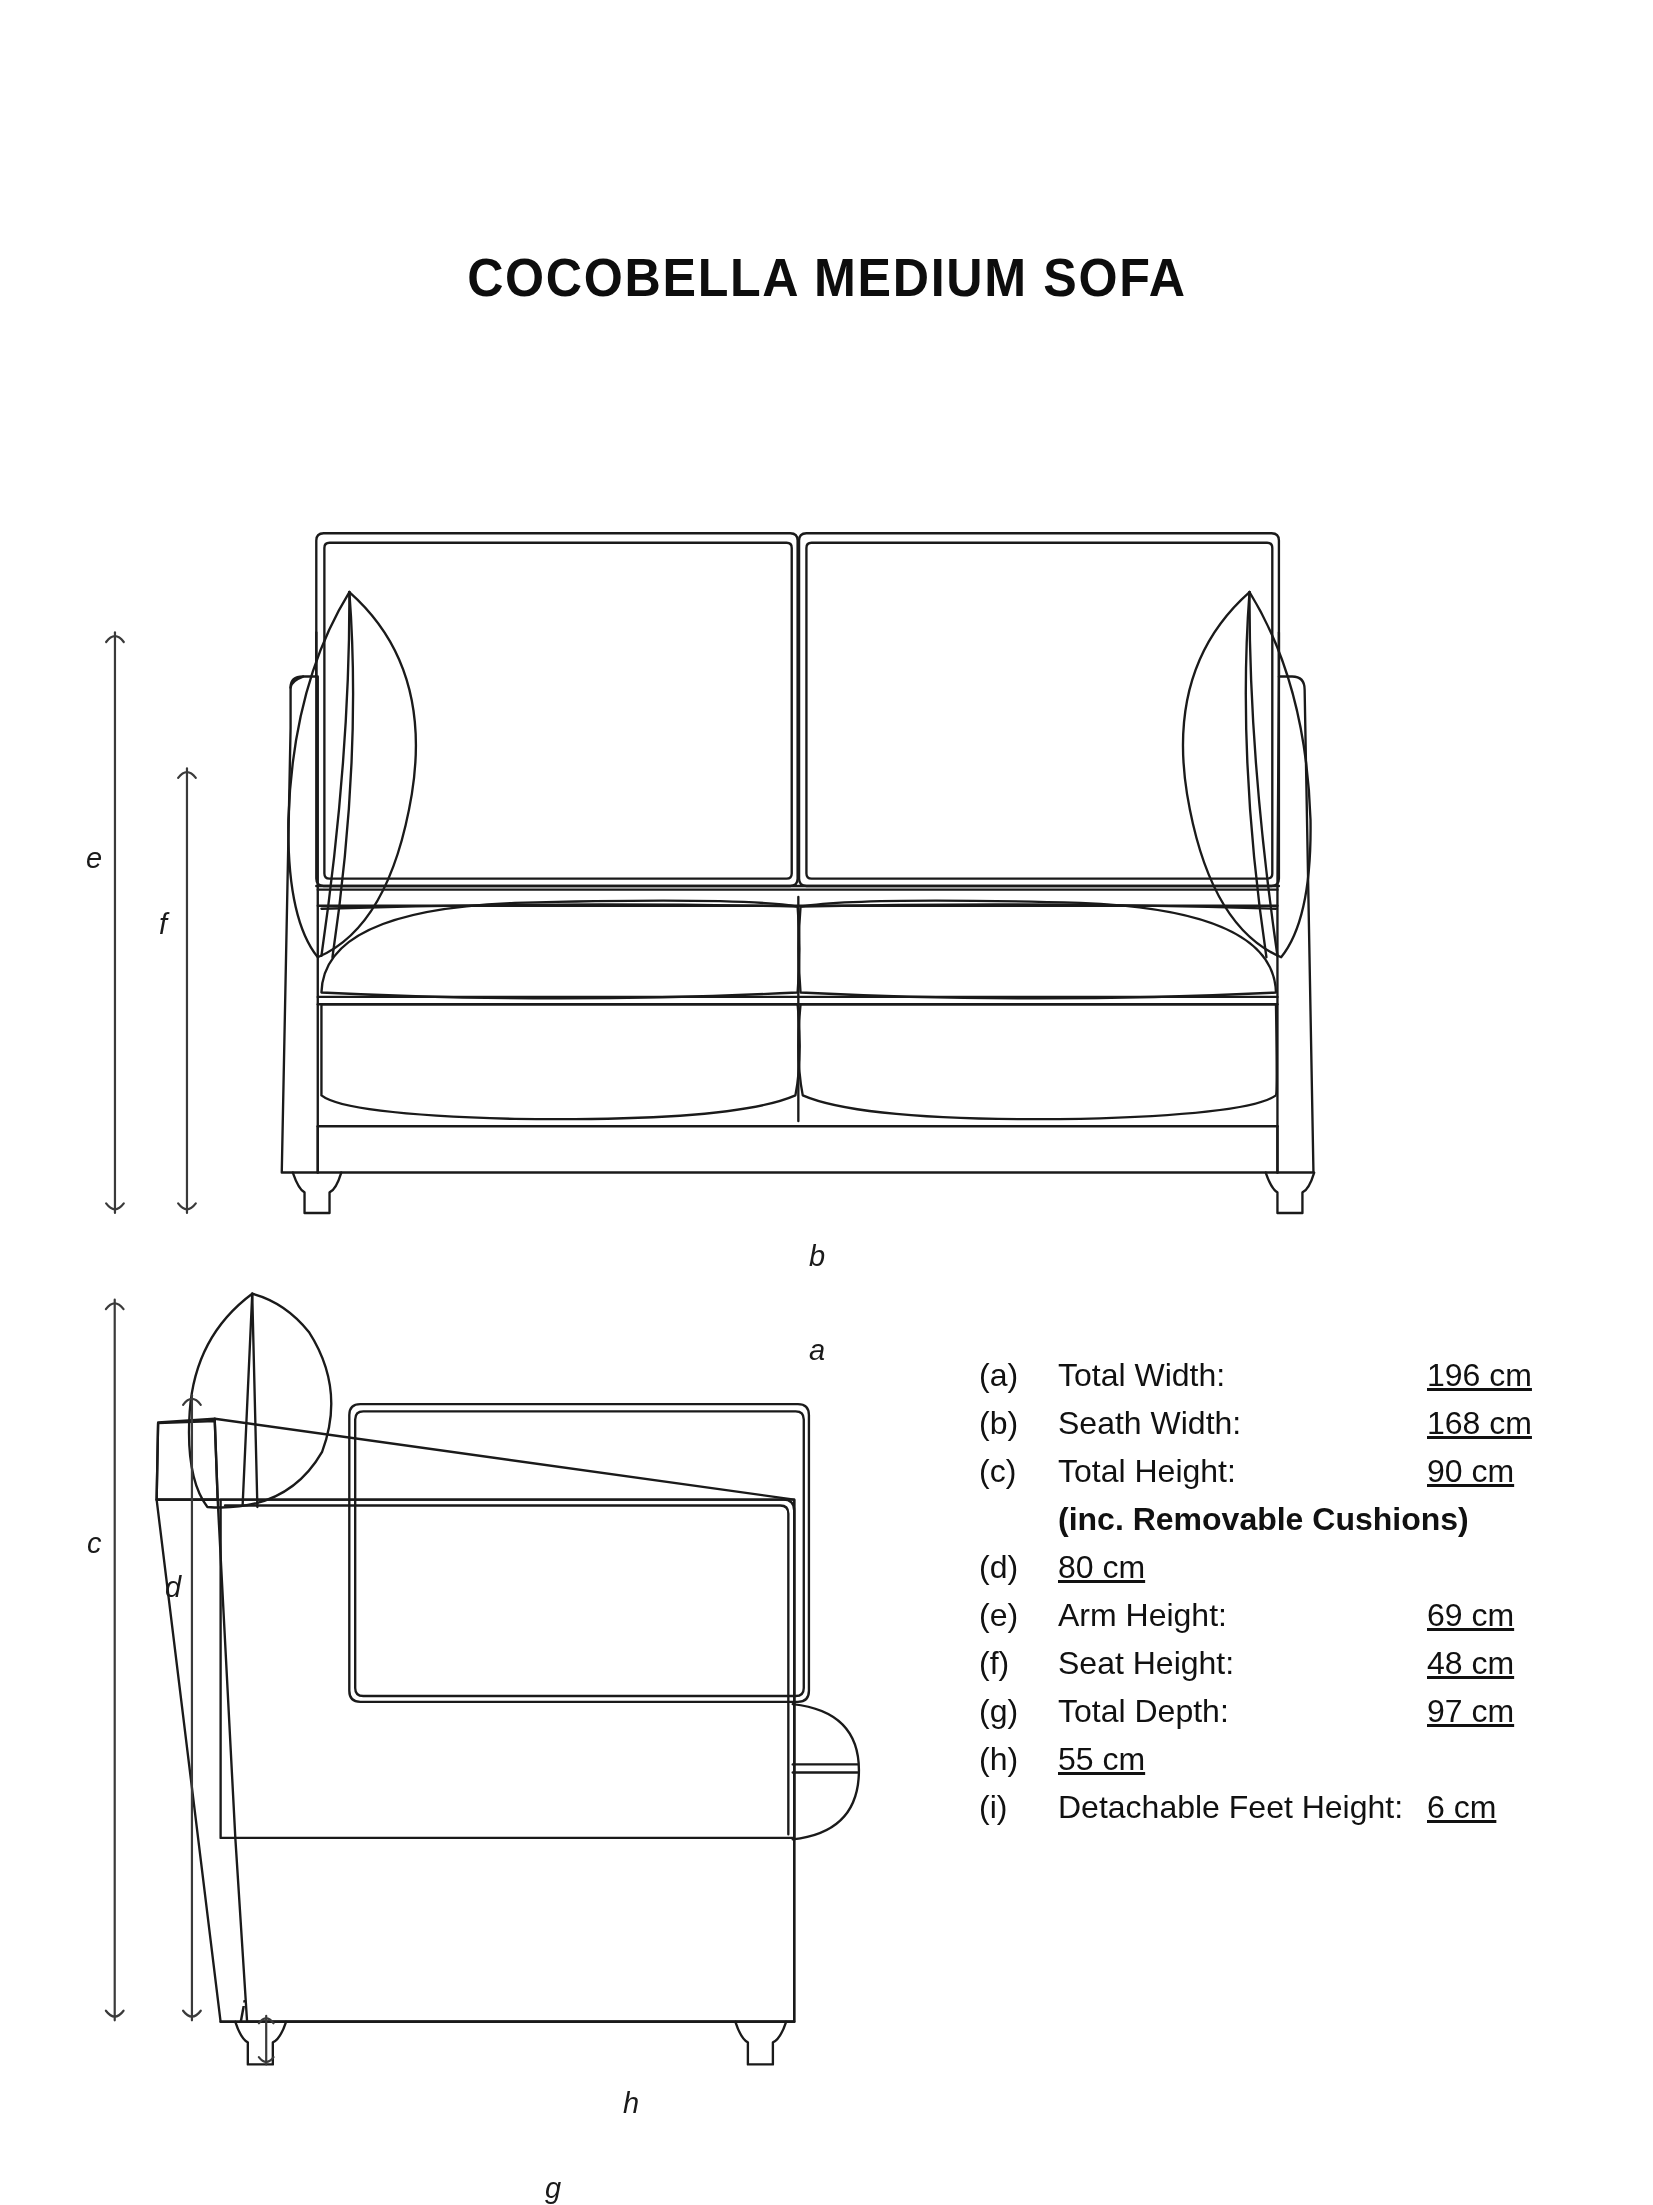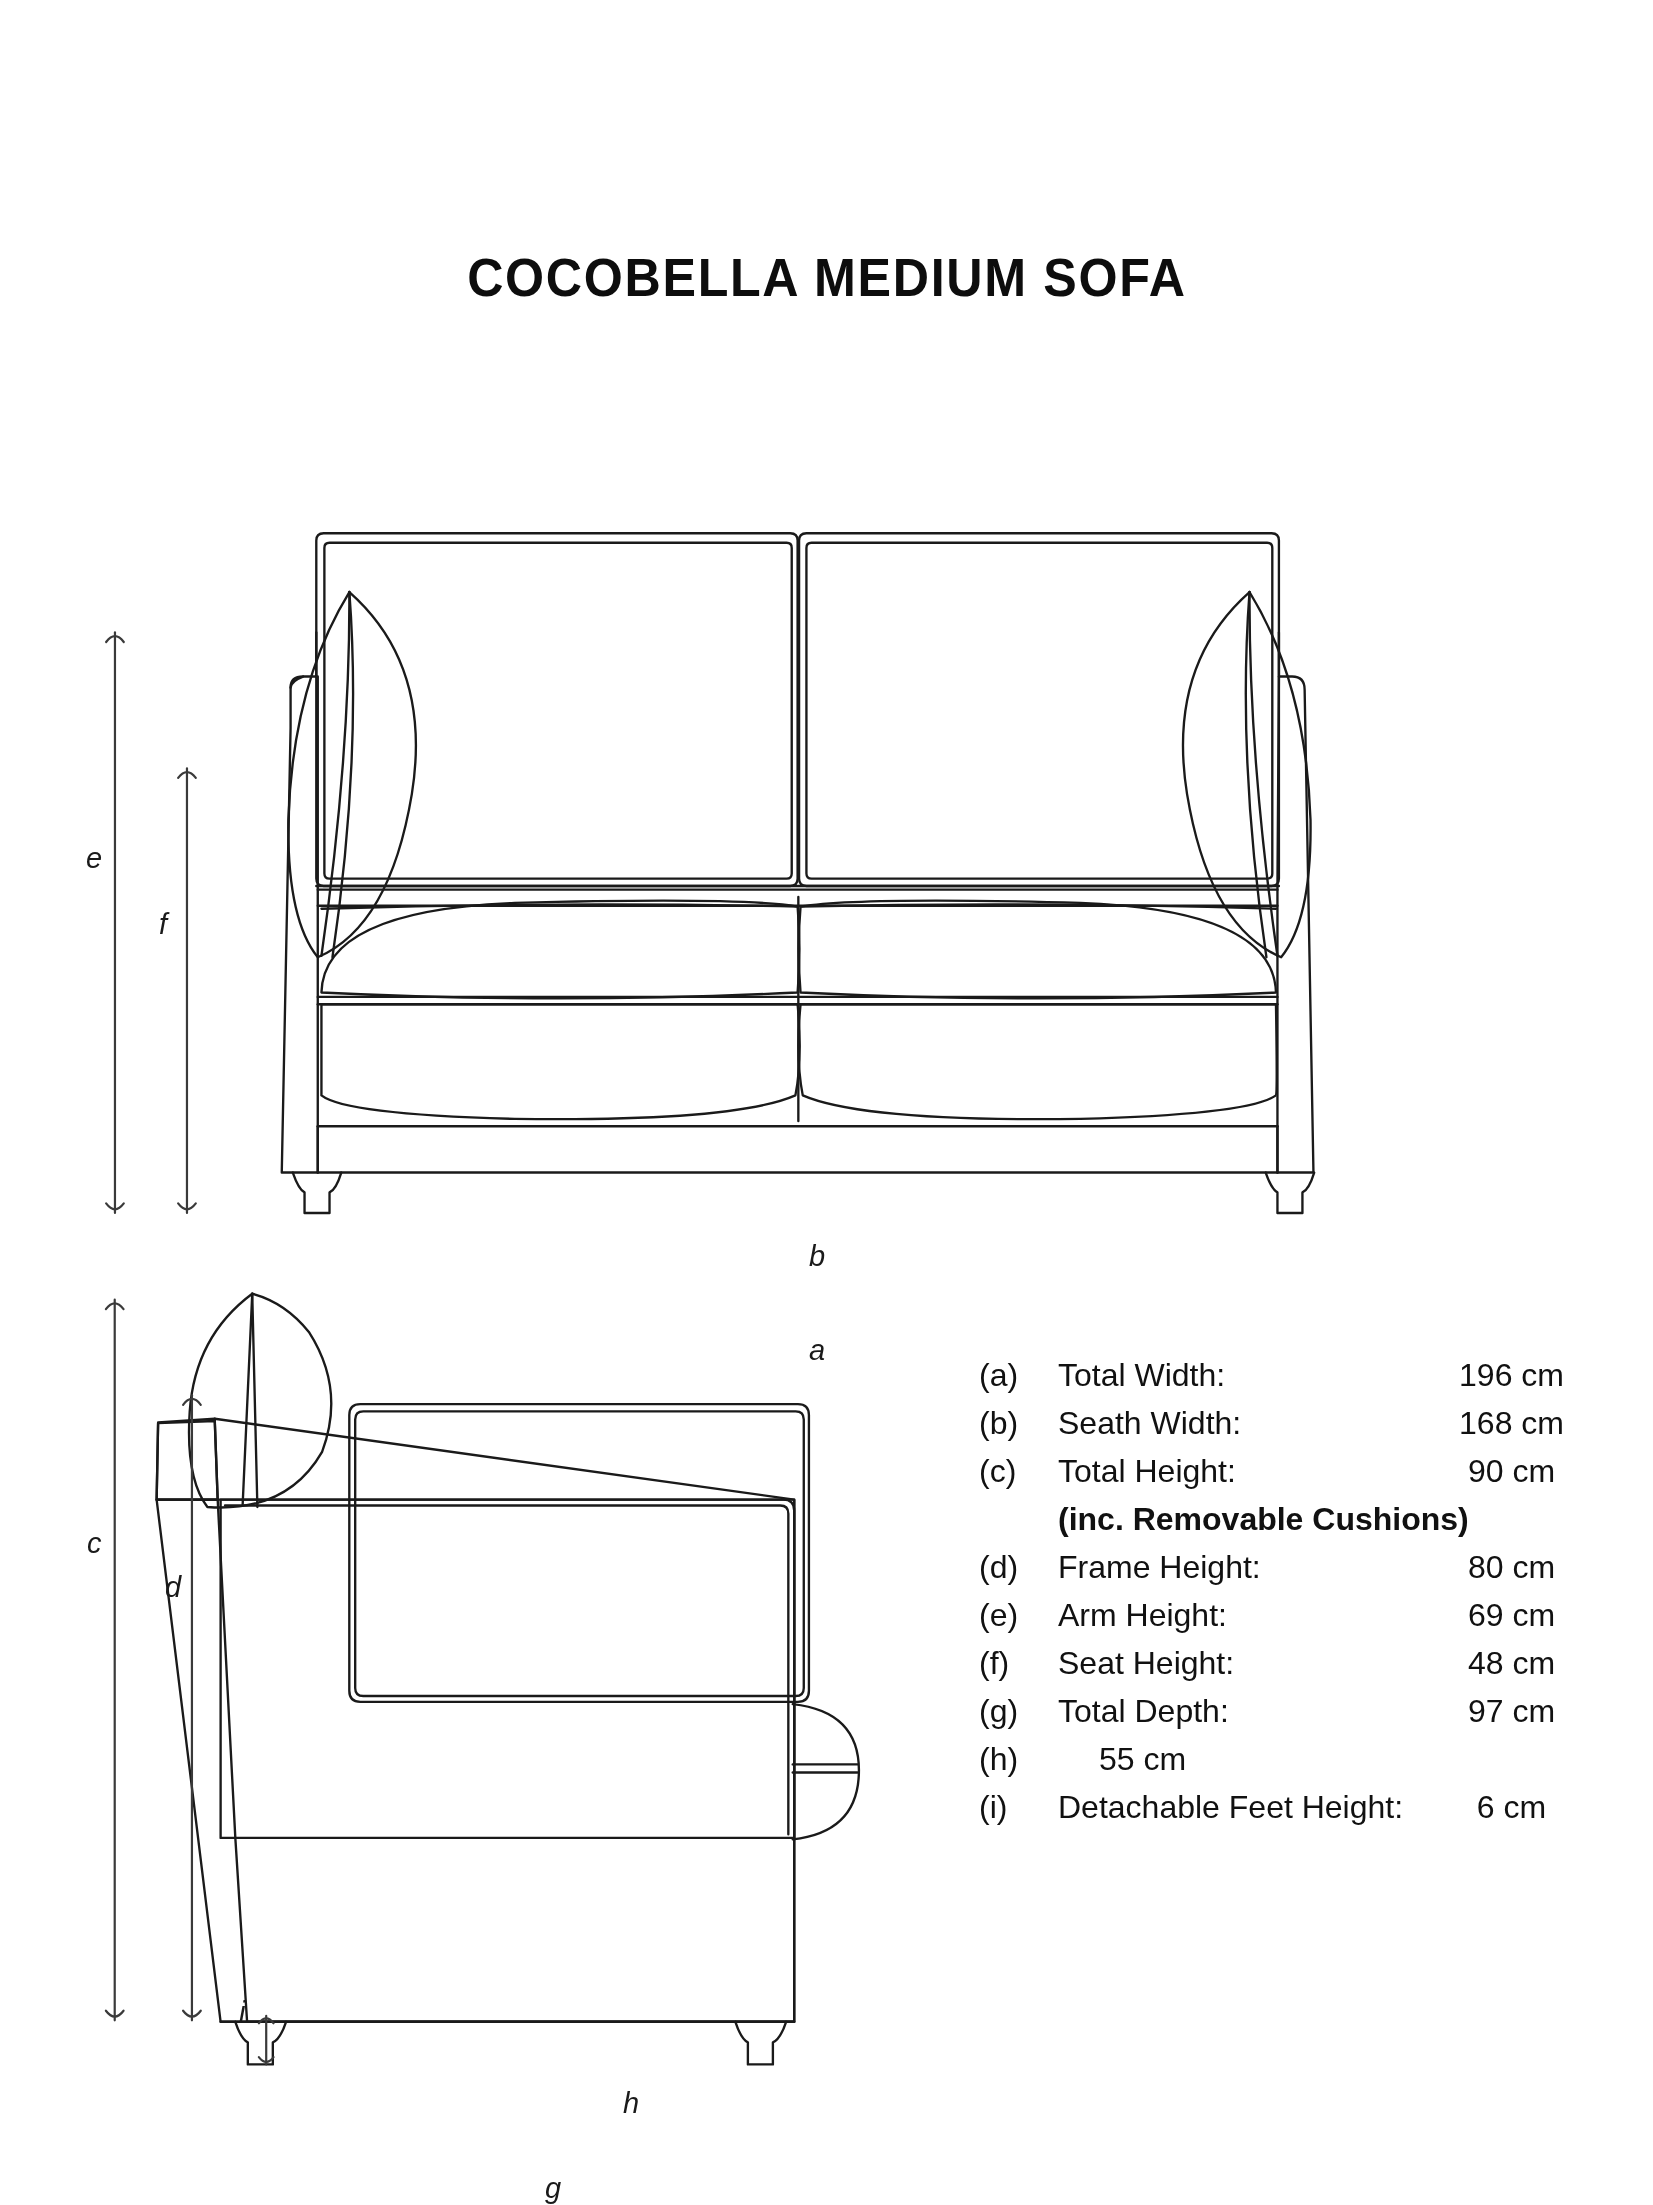--- a/index.html
+++ b/index.html
@@ -69,23 +69,24 @@
     flex: 0 0 79px;
     font-size: 32px;
   }
   .lg-label {
     flex: 1 1 auto;
     font-size: 32px;
     white-space: nowrap;
   }
   .lg-value {
     flex: 0 0 169px;
-    text-align: center;
+    text-align: left;
     font-size: 32px;
     white-space: nowrap;
+    text-decoration: underline;
   }
   .lg-note {
     margin-left: 79px;
     font-size: 32px;
     font-weight: bold;
   }
   
   .dim-label {
     position: absolute;
     font-style: italic;
@@ -295,21 +296,20 @@
       <span class="lg-label">Total Height:</span>
       <span class="lg-value">90 cm</span>
     </div>
 
     <div class="legend-row sub">
       <span class="lg-note">(inc. Removable Cushions)</span>
     </div>
 
     <div class="legend-row">
       <span class="lg-key">(d)</span>
-      <span class="lg-label">Frame Height:</span>
       <span class="lg-value">80 cm</span>
     </div>
 
     <div class="legend-row">
       <span class="lg-key">(e)</span>
       <span class="lg-label">Arm Height:</span>
       <span class="lg-value">69 cm</span>
     </div>
 
     <div class="legend-row">

